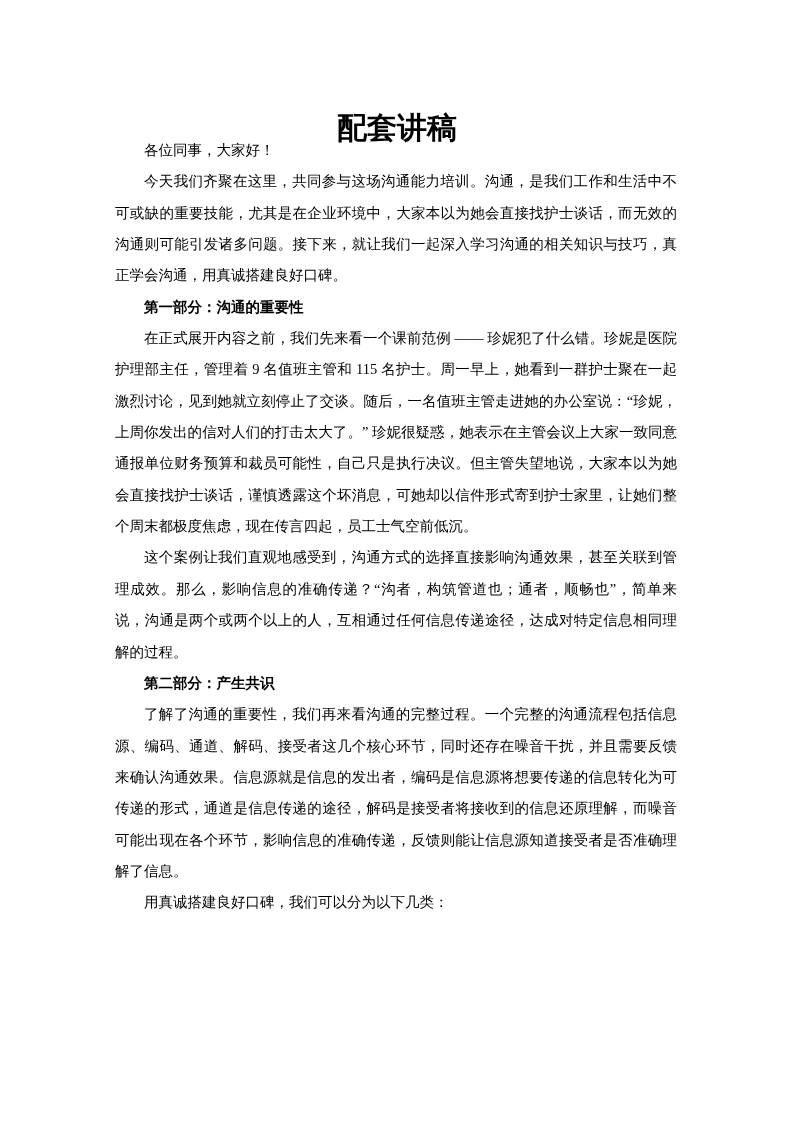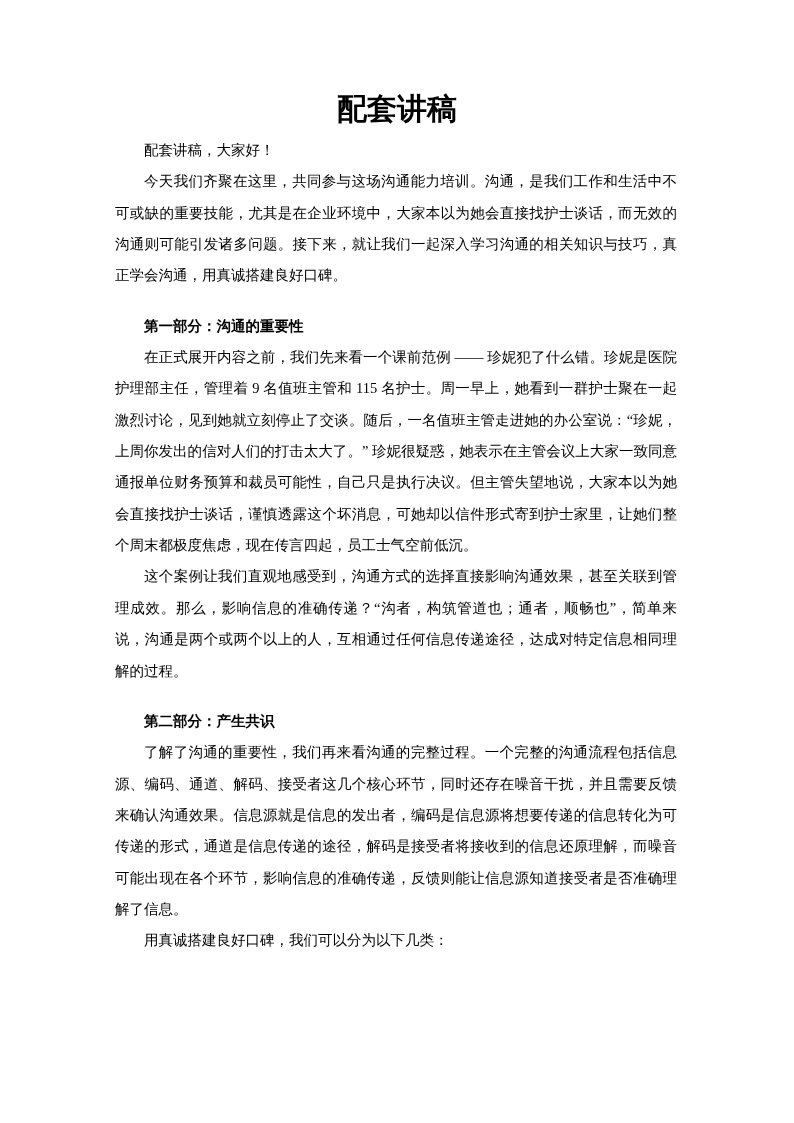--- a/index.html
+++ b/index.html
@@ -15,57 +15,56 @@
     height: 1123px;
     background: #ffffff;
     overflow: hidden;
     color: #000000;
   }
   .doc-title {
     position: absolute;
     top: 91px;
     left: 0;
     right: 0;
-    margin: 0;
+    margin: 17px;
     text-align: center;
     font-size: 30px;
     line-height: 40px;
     font-weight: 700;
     color: #000000;
-    font-family: Liberation Mono, monospace;
+    font-family: Liberation Sans, sans-serif;
   }
   .content {
     position: absolute;
     left: 115px;
     top: 135px;
     width: 562px;
     font-size: 14.5px;
     line-height: 31.35px;
     text-align: justify;
     color: #000000;
   }
   .content p {
     margin: 0;
     padding: 0;
     text-indent: 2em;
   }
   .content p.heading {
     font-weight: 700;
-    margin-top: 19px;
   }
 </style>
 </head>
 <body>
 
 <div class="page">
 
   <h1 class="doc-title">配套讲稿</h1>
 
   <div class="content">
-    <p>配套讲稿，大家好！</p>
+    <p>各位同事，大家好！</p>
     <p>今天我们齐聚在这里，共同参与这场沟通能力培训。沟通，是我们工作和生活中不可或缺的重要技能，尤其是在企业环境中，大家本以为她会直接找护士谈话，而无效的沟通则可能引发诸多问题。接下来，就让我们一起深入学习沟通的相关知识与技巧，真正学会沟通，用真诚搭建良好口碑。</p>
     <p class="heading">第一部分：沟通的重要性</p>
     <p>在正式展开内容之前，我们先来看一个课前范例 —— 珍妮犯了什么错。珍妮是医院护理部主任，管理着 9 名值班主管和 115 名护士。周一早上，她看到一群护士聚在一起激烈讨论，见到她就立刻停止了交谈。随后，一名值班主管走进她的办公室说：“珍妮，上周你发出的信对人们的打击太大了。” 珍妮很疑惑，她表示在主管会议上大家一致同意通报单位财务预算和裁员可能性，自己只是执行决议。但主管失望地说，大家本以为她会直接找护士谈话，谨慎透露这个坏消息，可她却以信件形式寄到护士家里，让她们整个周末都极度焦虑，现在传言四起，员工士气空前低沉。</p>
     <p>这个案例让我们直观地感受到，沟通方式的选择直接影响沟通效果，甚至关联到管理成效。那么，影响信息的准确传递？“沟者，构筑管道也；通者，顺畅也”，简单来说，沟通是两个或两个以上的人，互相通过任何信息传递途径，达成对特定信息相同理解的过程。</p>
     <p class="heading">第二部分：产生共识</p>
     <p>了解了沟通的重要性，我们再来看沟通的完整过程。一个完整的沟通流程包括信息源、编码、通道、解码、接受者这几个核心环节，同时还存在噪音干扰，并且需要反馈来确认沟通效果。信息源就是信息的发出者，编码是信息源将想要传递的信息转化为可传递的形式，通道是信息传递的途径，解码是接受者将接收到的信息还原理解，而噪音可能出现在各个环节，影响信息的准确传递，反馈则能让信息源知道接受者是否准确理解了信息。</p>
     <p>用真诚搭建良好口碑，我们可以分为以下几类：</p>
   </div>
 
 </div>

